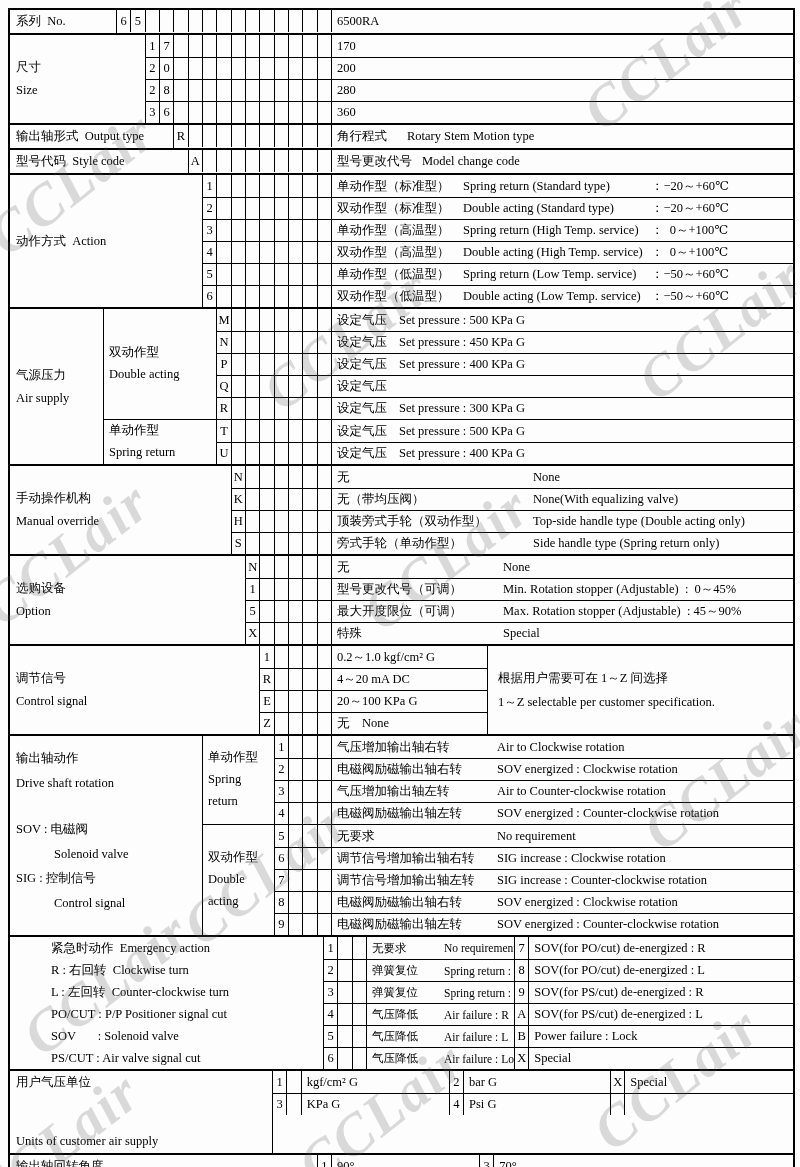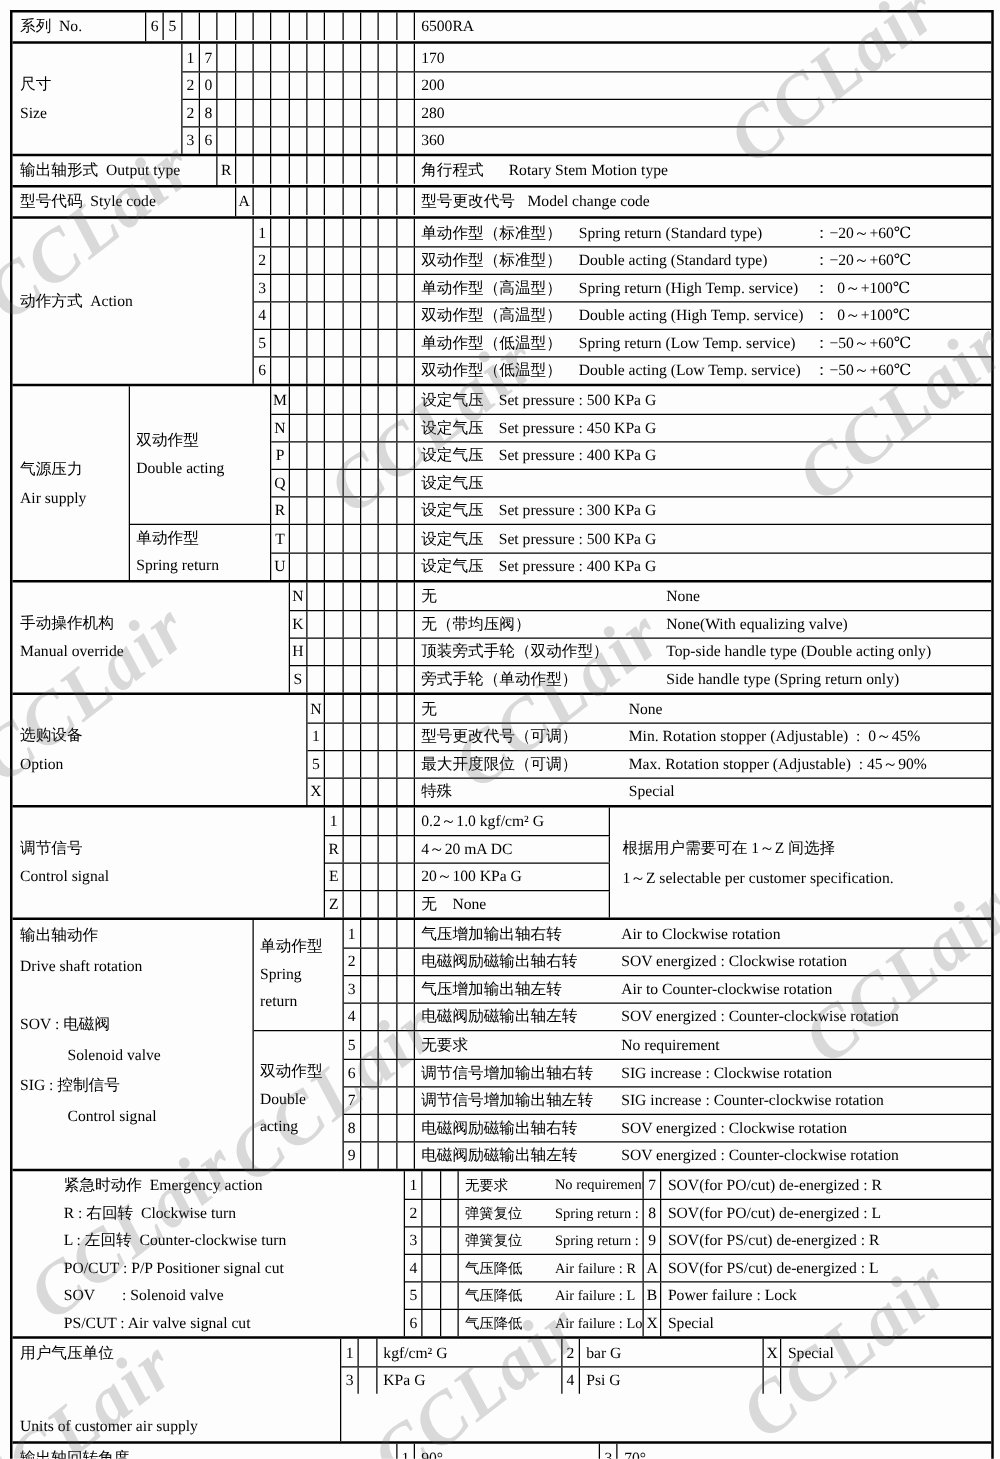--- a/index.html
+++ b/index.html
@@ -39,21 +39,21 @@
   .en { flex: 1; min-width: 0; }
   .temp { flex: none; width: 142px; }
   .cnA { width: 70px; } .cnB { width: 85px; } .cnC { width: 126px; } .cnD { width: 62px; }
   .cnE { width: 196px; } .cnF { width: 166px; } .cnG { width: 160px; } .cnH { width: 72px; }
   .sm { font-size: 11.5px; }
 
   .w2 { width: 135.67px; } .w4 { width: 164.33px; } .w5 { width: 178.67px; }
   .w6 { width: 193px; }    .w8 { width: 221.67px; } .w9 { width: 236px; }
   .w10 { width: 250.33px; } .w12 { width: 279px; margin-left: 35px; } .w13 { width: 263px; gap: 36px; } .w14 { width: 307.67px; }
   .airmain { width: 94px; } .airsub { width: 113.33px; }
-  .rotmain { width: 193px; line-height: 24.5px; justify-content: flex-start; }
+  .rotmain { width: 193px; padding-top: 10px; line-height: 24.5px; justify-content: flex-start; }
   .rotsub { width: 71.67px; }
 
   .sigmid { flex: none; width: 227.65px; display: flex; flex-direction: column; }
   .note { flex: 1; display: flex; flex-direction: column; justify-content: center;
           padding-left: 10px; line-height: 24px; white-space: pre; min-width: 0; overflow: hidden; }
 
   .wm { position: absolute; z-index: 3; font-size: 58px; font-weight: bold; font-style: italic;
         letter-spacing: 2px; color: rgba(90,90,90,0.22); transform: rotate(-38deg);
         pointer-events: none; white-space: nowrap; }
 </style>

